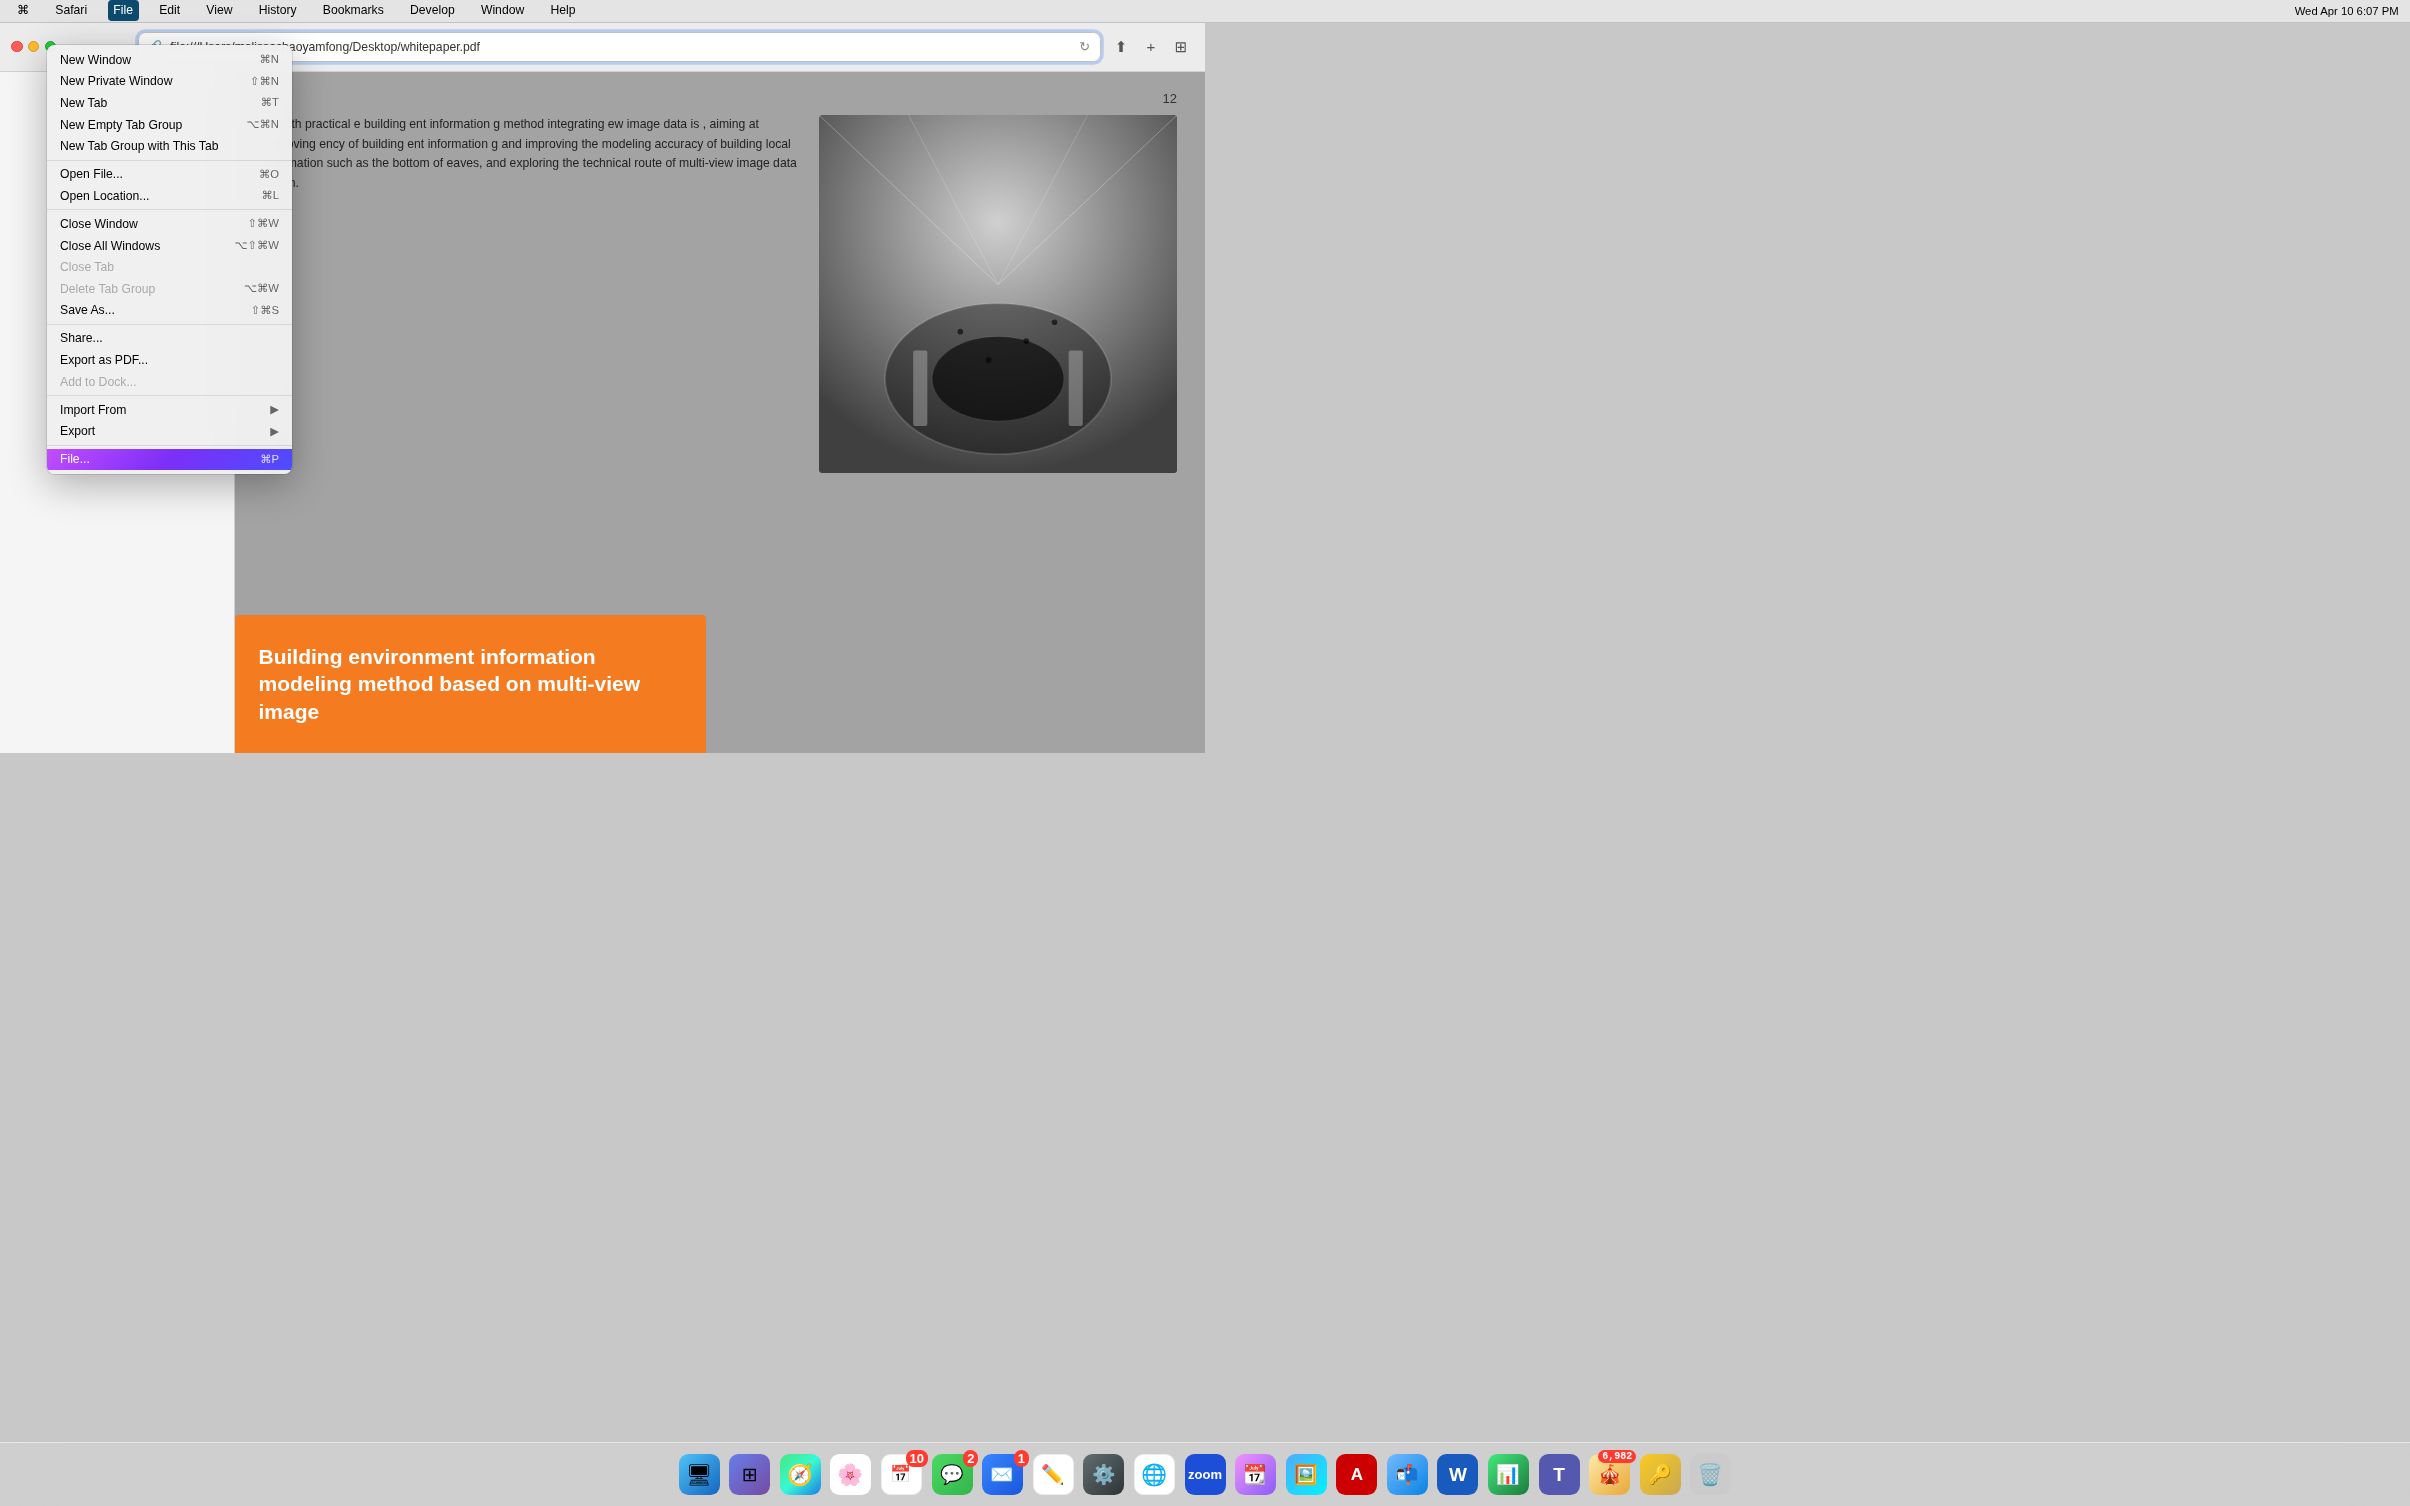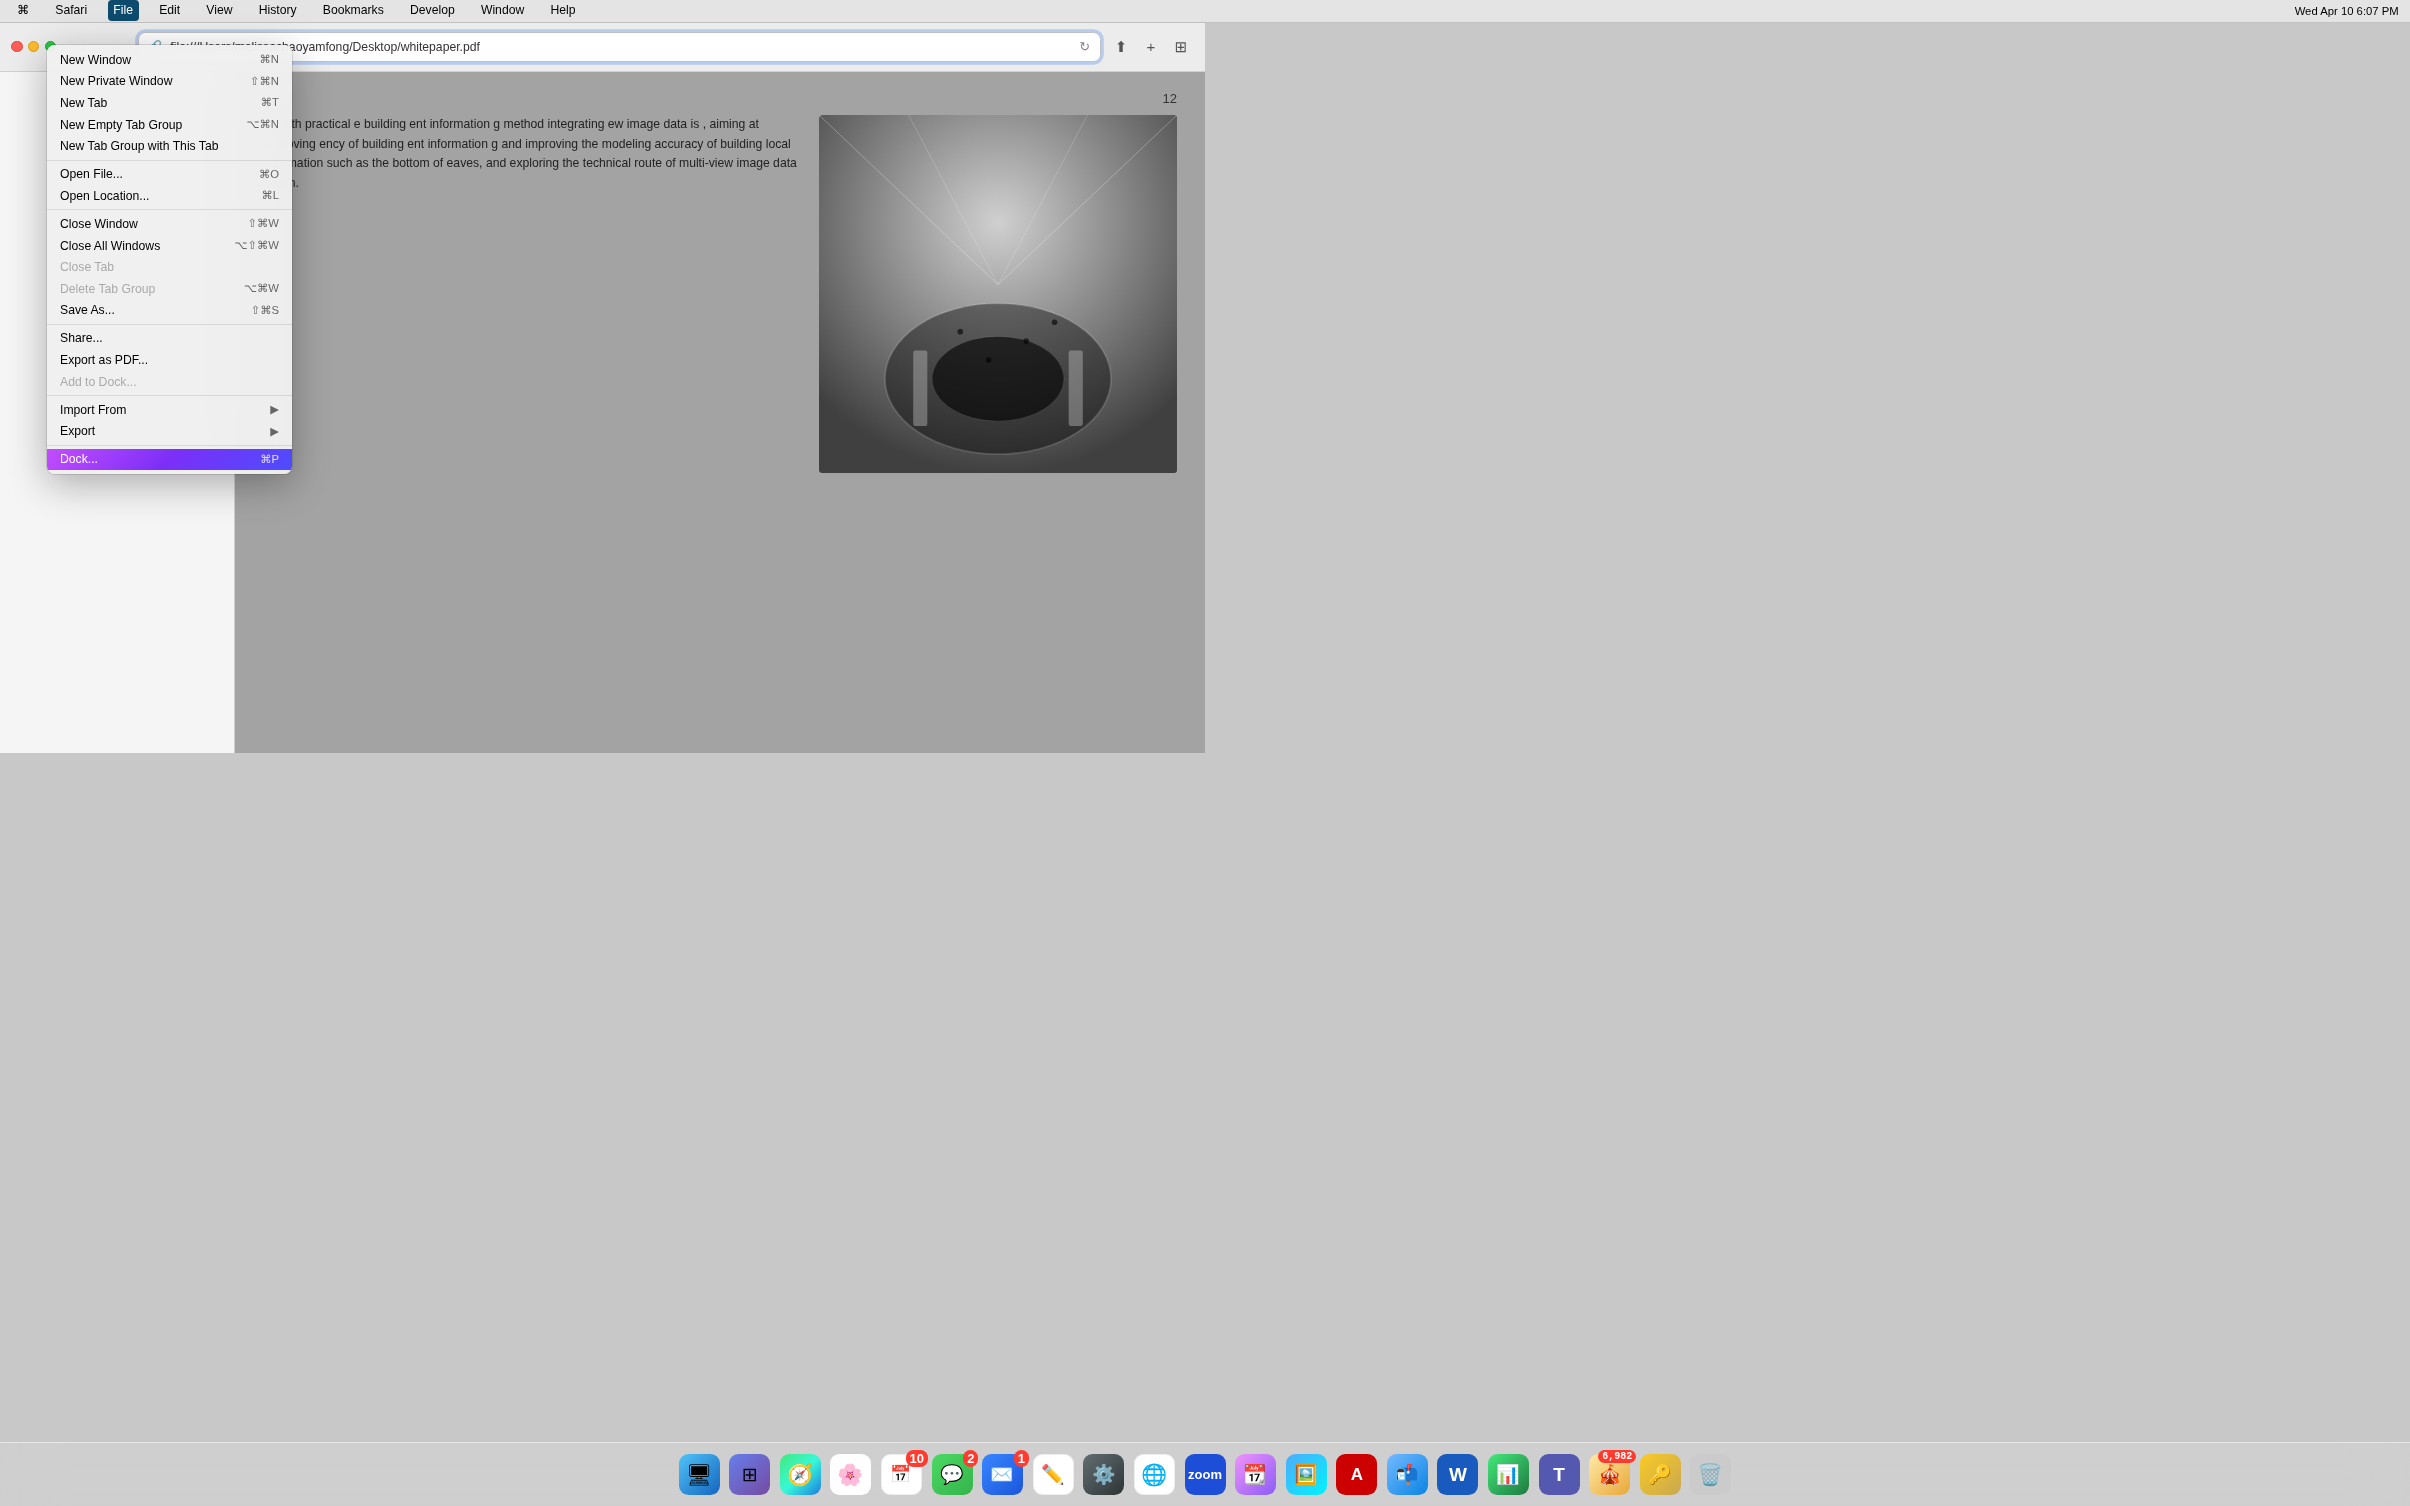--- a/index.html
+++ b/index.html
@@ -421,20 +421,23 @@
 
               <circle cx="150" cy="230" r="3" fill="rgba(0,0,0,0.6)"></circle>
               <circle cx="220" cy="240" r="3" fill="rgba(0,0,0,0.6)"></circle>
               <circle cx="180" cy="260" r="3" fill="rgba(0,0,0,0.6)"></circle>
               <circle cx="250" cy="220" r="3" fill="rgba(0,0,0,0.6)"></circle>
             </svg>
           </div>
         </div>
       </div>
 
+      <div class="orange-banner">
+        <div class="orange-banner-text">Building environment information modeling method based on multi-view image</div>
+      </div>
     </div>
   </div>
 
   <div class="dropdown-menu">
 
     <div class="menu-item">
       <span>New Window</span>
       <span class="menu-shortcut">⌘N</span>
     </div>
     <div class="menu-item">
@@ -510,21 +513,21 @@
       <span class="menu-arrow">▶</span>
     </div>
     <div class="menu-item">
       <span>Export</span>
       <span class="menu-arrow">▶</span>
     </div>
 
     <div class="menu-separator"></div>
 
     <div class="menu-item highlighted">
-      <span>Dock...</span>
+      <span>File...</span>
       <span class="menu-shortcut">⌘P</span>
     </div>
 
   </div>
 
 </div>
 
 <div class="dock">
 
   <div class="dock-item">

